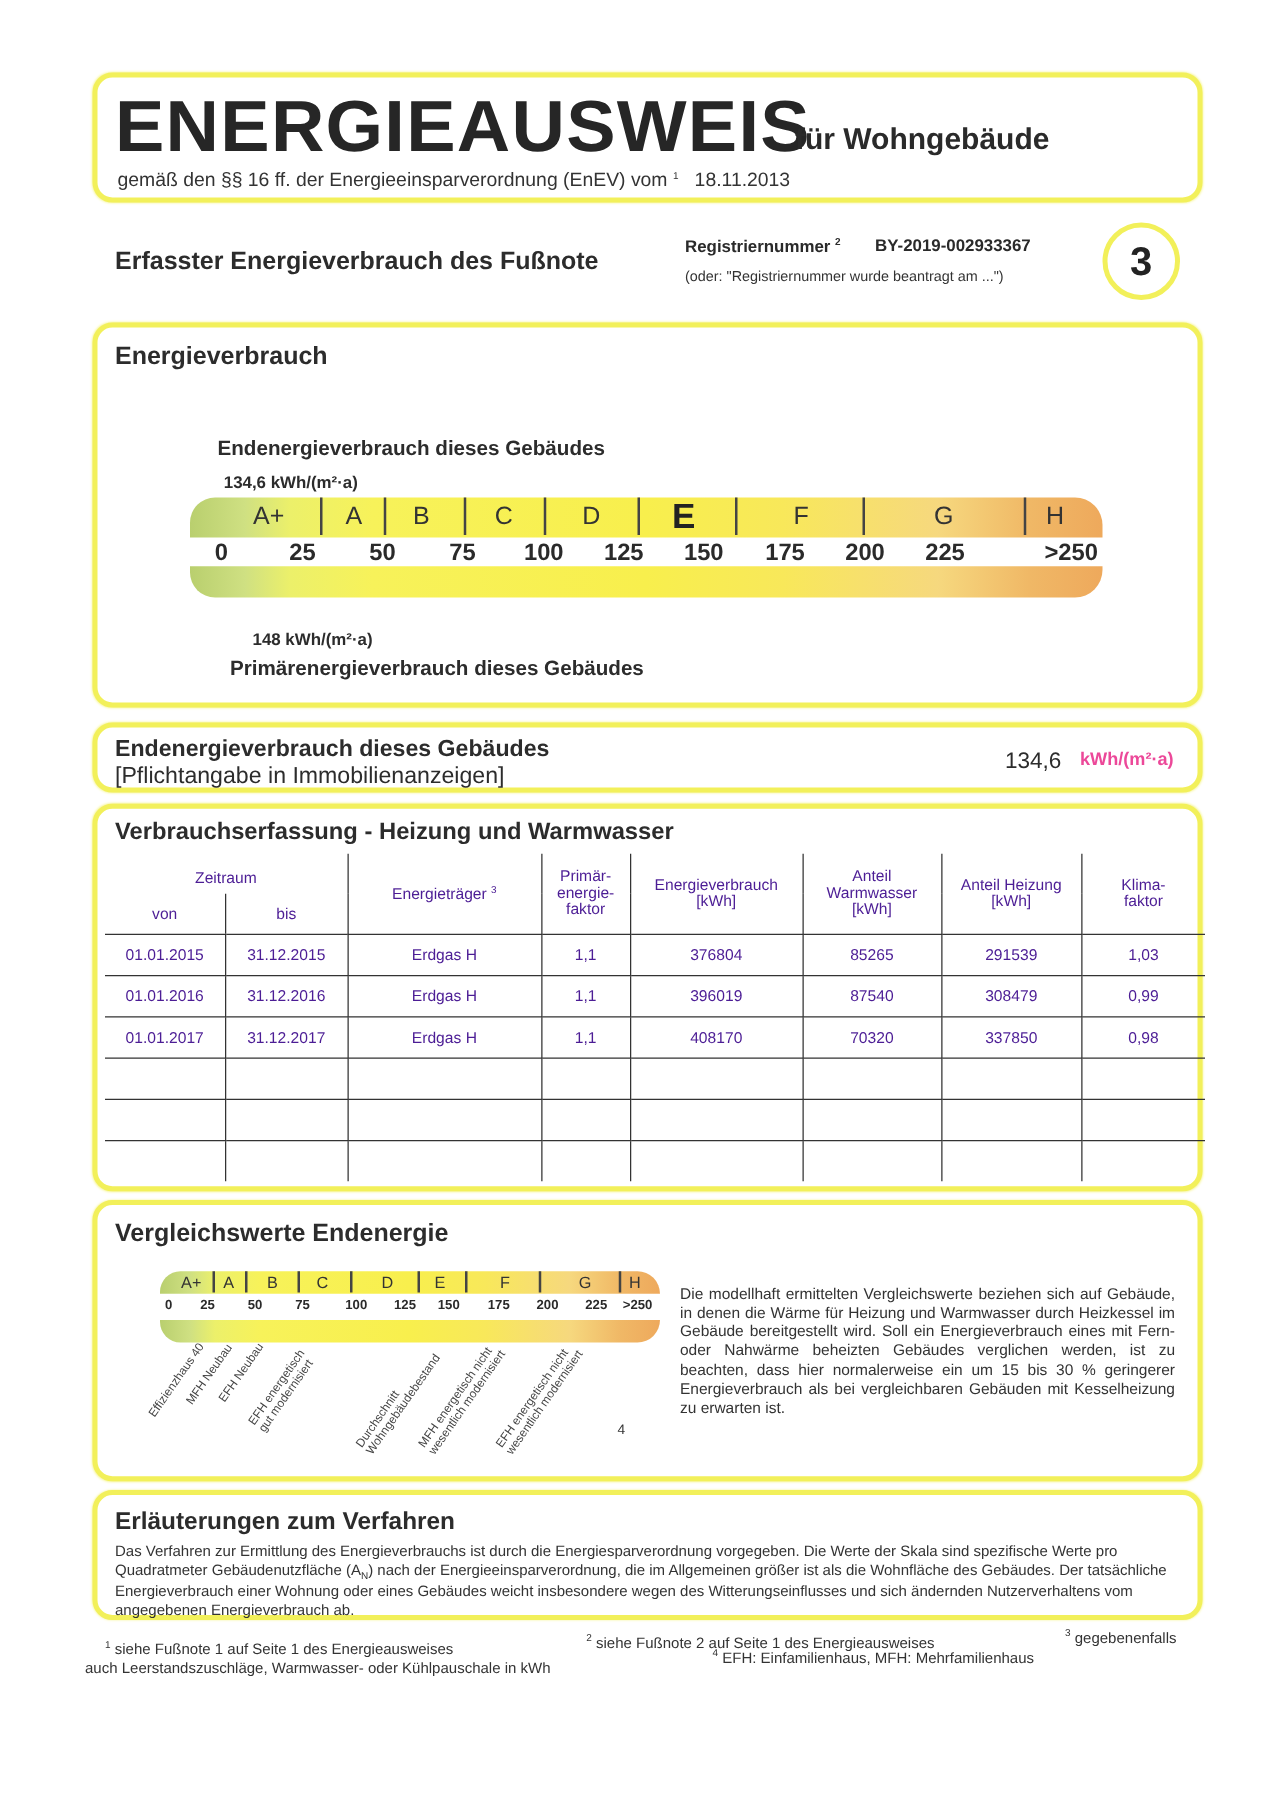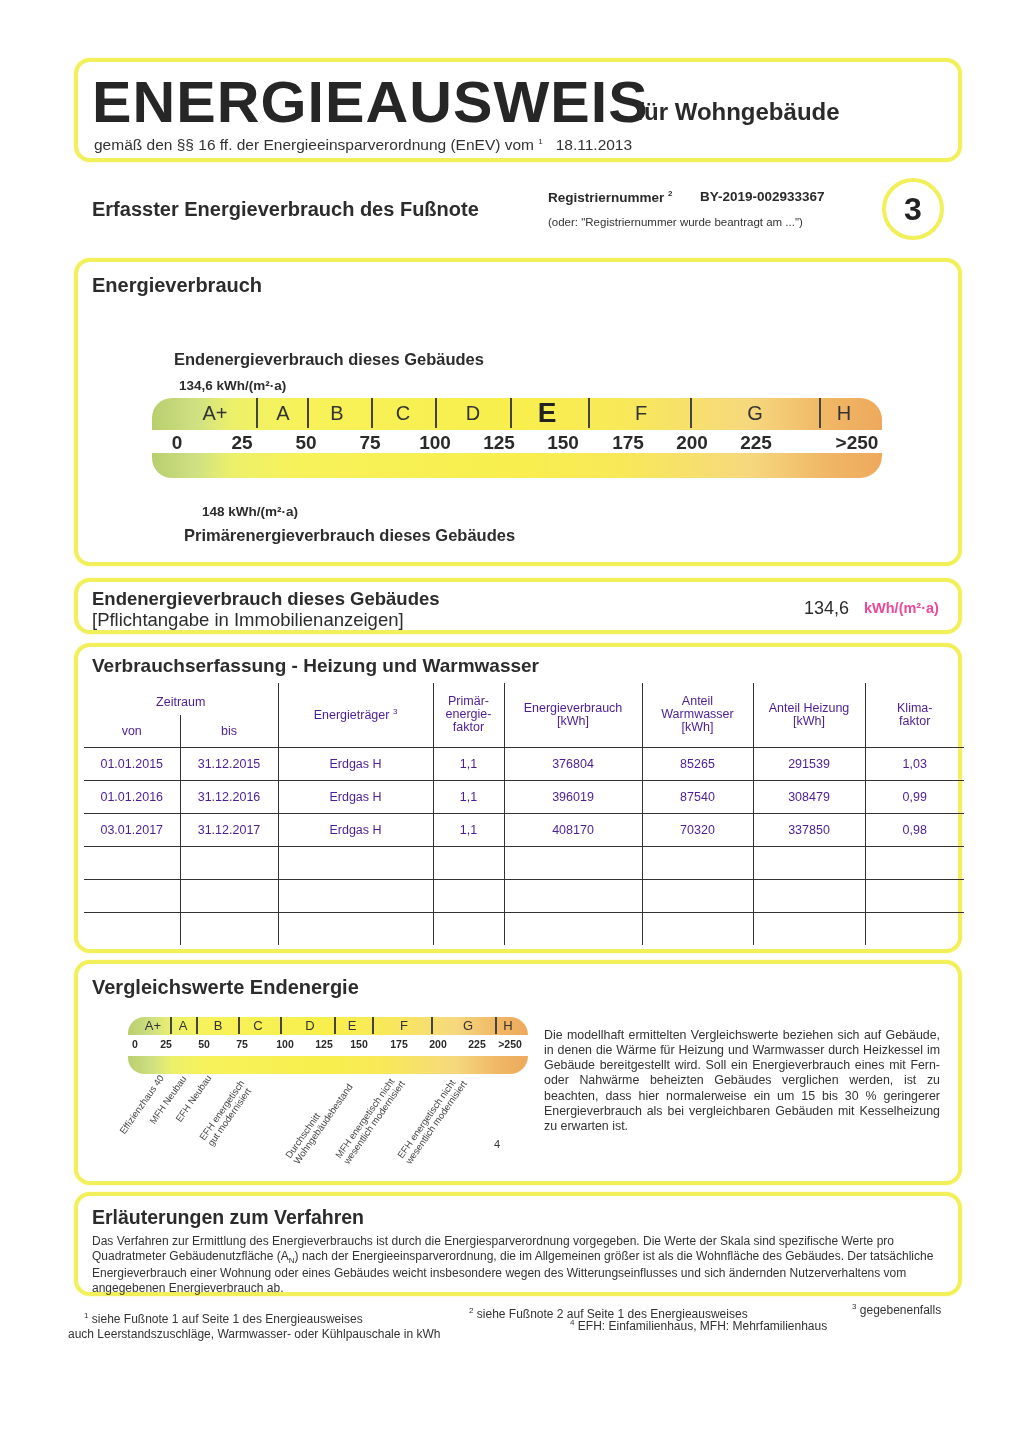--- a/index.html
+++ b/index.html
@@ -198,21 +198,21 @@
       <td>01.01.2016</td>
       <td>31.12.2016</td>
       <td>Erdgas H</td>
       <td>1,1</td>
       <td>396019</td>
       <td>87540</td>
       <td>308479</td>
       <td>0,99</td>
     </tr>
     <tr>
-      <td>03.01.2017</td>
+      <td>01.01.2017</td>
       <td>31.12.2017</td>
       <td>Erdgas H</td>
       <td>1,1</td>
       <td>408170</td>
       <td>70320</td>
       <td>337850</td>
       <td>0,98</td>
     </tr>
     <tr>
           <td></td>

